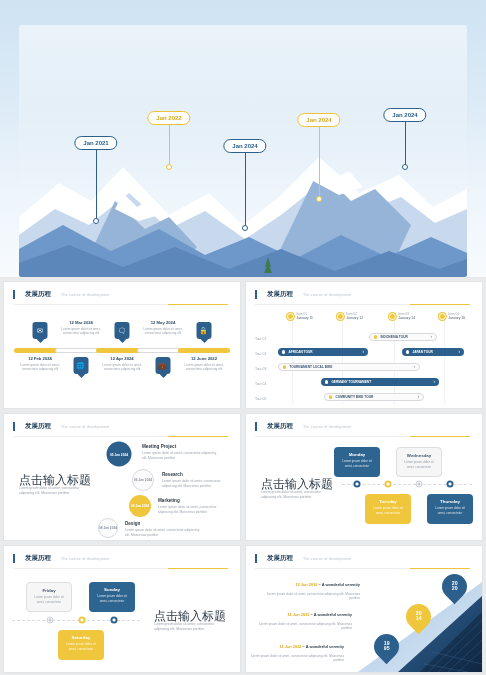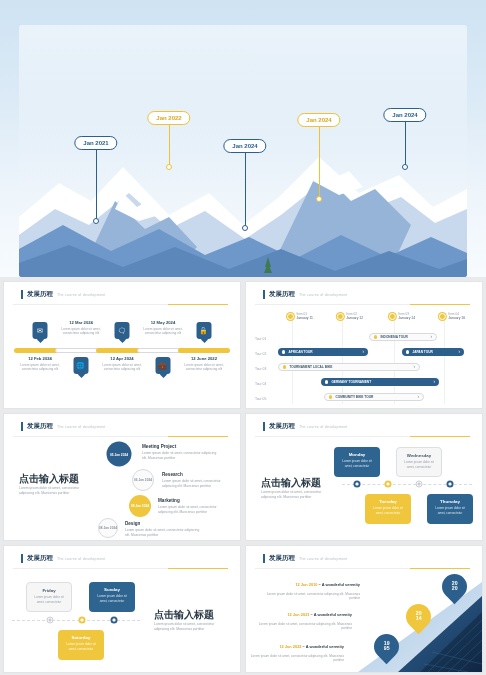--- a/index.html
+++ b/index.html
@@ -46,21 +46,21 @@
 
   
   .grid {
     position:relative; width:486px; display:grid;
     grid-template-columns:1fr 1fr; gap:4px 4px; padding:4px 3px 6px 3px;
   }
   .slide {
     position:relative; background:#fff; height:128px; overflow:hidden;
     border:1px solid #e3e4e6;
   }
-  .s-head { position:absolute; left:9px; top:8px; display:flex; align-items:center; gap:4px;margin-left:8px; }
+  .s-head { position:absolute; left:9px; top:8px; display:flex; align-items:center; gap:10px; }
   .s-bar { width:2px; height:9px; background:#2c5f8c; }
   .s-title { font-size:6.5px; font-weight:bold; color:#23405c; font-family:"DejaVu Sans",sans-serif; }
   .s-sub { font-size:3.6px; color:#b9c0c8; letter-spacing:.2px; }
   .s-rule { position:absolute; left:9px; right:12px; top:22px; height:1px; background:#edeef0; }
   .s-rule-hi { position:absolute; right:12px; top:22px; width:60px; height:1.4px; background:#f0c63c; }
 
   .lorem { color:#9aa3ad; line-height:1.5; }
   .hdr-cn { font-family:"DejaVu Sans", sans-serif; }
   .tag { position:absolute; width:15px; height:17px; background:#2c5f8c; border-radius:3px; transform:translateX(-50%); }
   .tag:after { content:""; position:absolute; left:50%; bottom:-3px; width:5px; height:5px; background:#2c5f8c; transform:translateX(-50%) rotate(45deg); }
@@ -83,21 +83,21 @@
   .g-bar.blue .bd { background:#fff; }
   .g-bar.grey .bd { background:#f0c63c; }
   .g-bar .bt { font-size:3.2px; font-weight:bold; margin-left:3px; white-space:nowrap; }
   .g-bar.blue .bt { color:#fff; }
   .g-bar.grey .bt { color:#3d566e; }
   .g-bar .ar { margin-left:auto; font-size:4.5px; line-height:1; }
   .g-bar.blue .ar { color:#fff; }
   .g-bar.grey .ar { color:#6b7a89; }
 
   
-  .c-head { position:absolute; font-size:10px; font-weight:bold; color:#2b3a47; font-family:"DejaVu Sans",sans-serif; }
+  .c-head { position:absolute; font-size:12px; font-weight:normal; color:#2b3a47; font-family:"DejaVu Sans",sans-serif; }
   .c-body { position:absolute; font-size:3.4px; width:68px; }
   .circ { position:absolute; border-radius:50%; display:flex; align-items:center; justify-content:center; text-align:center; transform:translate(-50%,-50%); }
   .circ span { font-size:3.2px; font-weight:bold; line-height:1.25; }
   .step-t { position:absolute; font-size:4.6px; font-weight:bold; color:#2b3a47; }
   .step-p { position:absolute; font-size:3.3px; width:80px; }
 
   
   .card { position:absolute; width:46px; height:30px; border-radius:4px; padding:5px 4px; text-align:center; }
   .card b { font-size:4.4px; display:block; margin-bottom:2px; }
   .card p { font-size:3.1px; line-height:1.5; }

